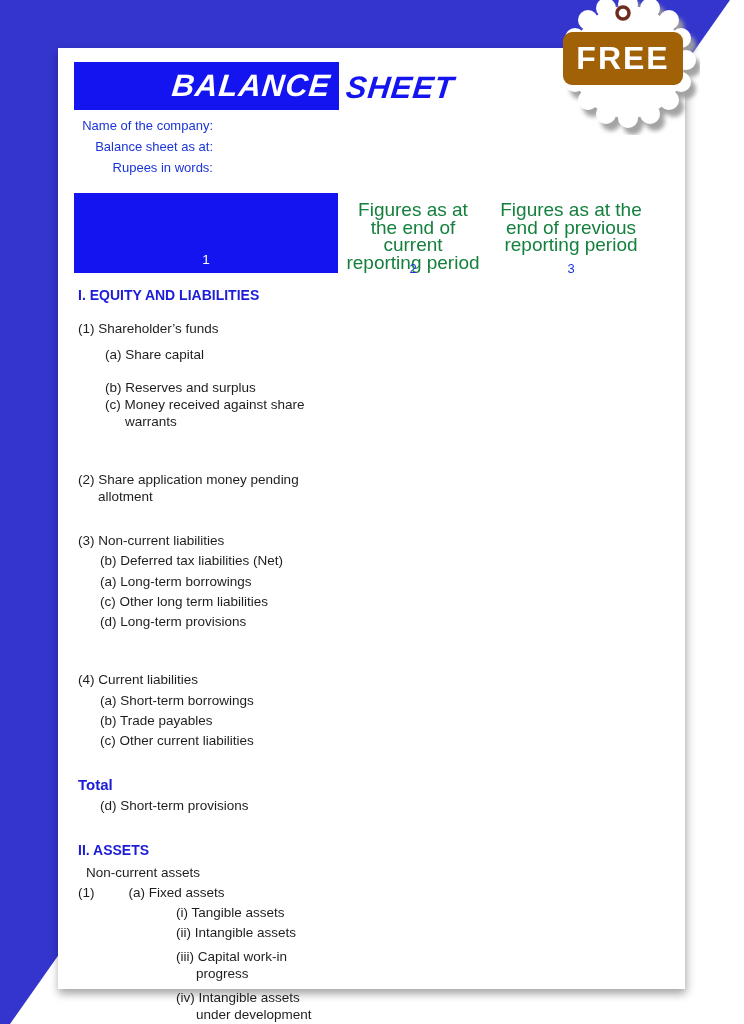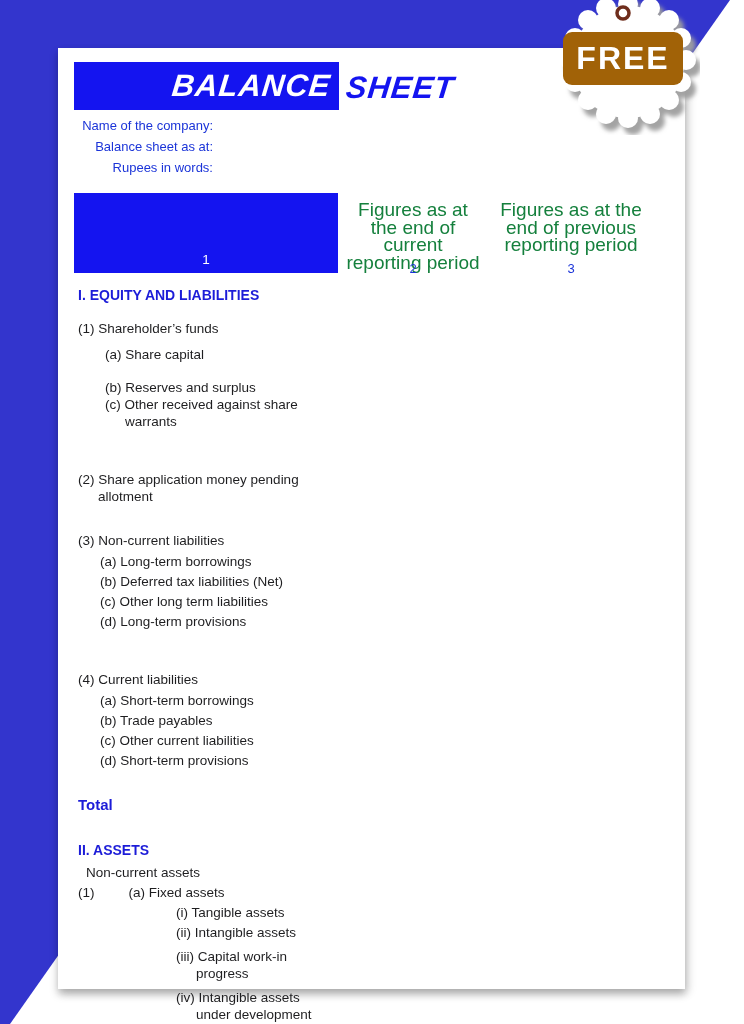--- a/index.html
+++ b/index.html
@@ -114,35 +114,35 @@
   <div class="col-head c2">Figures as at the end of current reporting period</div>
   <div class="col-head c3">Figures as at the end of previous reporting period</div>
   <div class="col-num c2">2</div>
   <div class="col-num c3">3</div>
 
   <div class="content">
     <div class="row h-blue">I. EQUITY AND LIABILITIES</div>
     <div class="row mt2">(1) Shareholder’s funds</div>
     <div class="row ml-a mt9">(a) Share capital</div>
     <div class="row ml-a mt2">(b) Reserves and surplus</div>
-    <div class="row ml-a hang">(c) Other received against share
+    <div class="row ml-a hang">(c) Money received against share
 warrants</div>
     <div class="row hang mt23">(2) Share application money pending
 allotment</div>
     <div class="row mt27">(3) Non-current liabilities</div>
+    <div class="row ml-b mt3">(b) Deferred tax liabilities (Net)</div>
     <div class="row ml-b mt4">(a) Long-term borrowings</div>
-    <div class="row ml-b mt3">(b) Deferred tax liabilities (Net)</div>
     <div class="row ml-b mt3">(c) Other long term liabilities</div>
     <div class="row ml-b mt3">(d) Long-term provisions</div>
     <div class="row mt23">(4) Current liabilities</div>
     <div class="row ml-b mt4">(a) Short-term borrowings</div>
     <div class="row ml-b mt3">(b) Trade payables</div>
     <div class="row ml-b mt3">(c) Other current liabilities</div>
+    <div class="row total mt27">Total</div>
     <div class="row ml-b mt3">(d) Short-term provisions</div>
-    <div class="row total mt27">Total</div>
     <div class="row h-blue mt27">II. ASSETS</div>
     <div class="row mt5">Non-current assets</div>
     <div class="fixed-row mt3">
       <span class="row">(1)</span>
       <span class="row ml-f">(a) Fixed assets</span>
     </div>
     <div class="row ml-r mt3">(i) Tangible assets</div>
     <div class="row ml-r mt3">(ii) Intangible assets</div>
     <div class="row ml-r hang mt7">(iii) Capital work-in
 progress</div>

